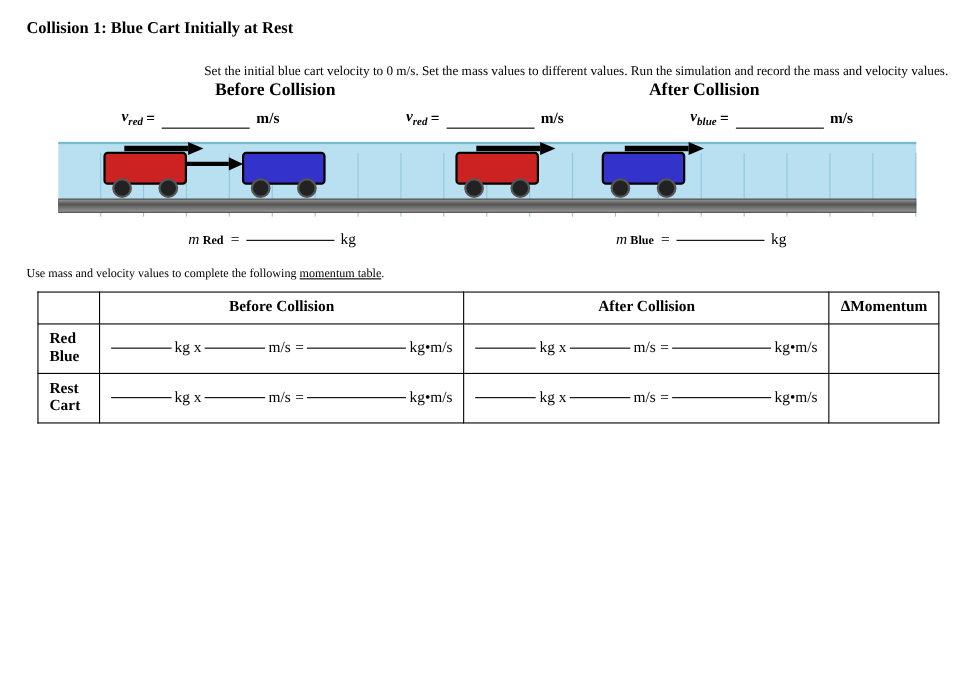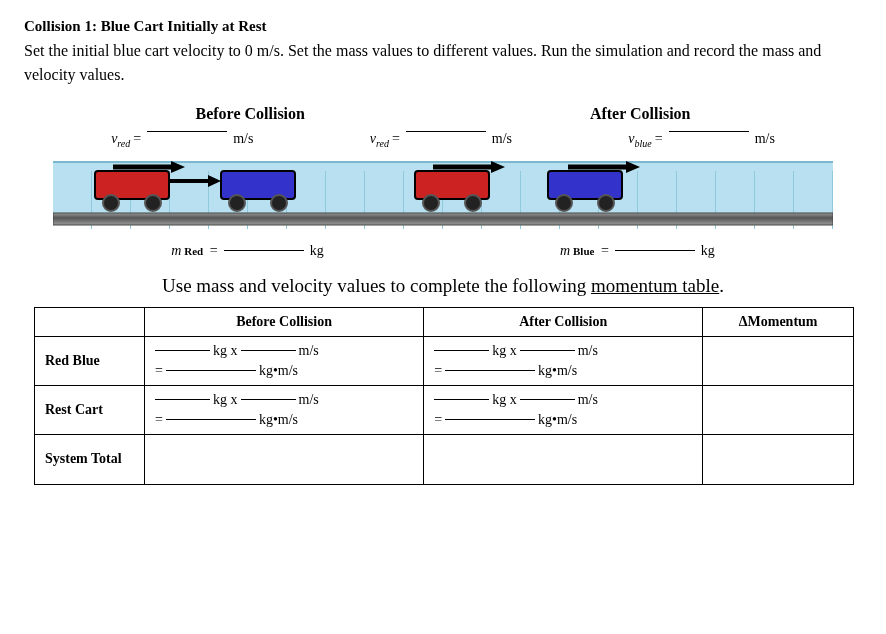--- a/index.html
+++ b/index.html
@@ -8,27 +8,27 @@
       font-family: 'Times New Roman', Times, serif;
       font-size: 15px;
       color: #000;
       padding: 18px 24px;
       width: 886px;
     }
 
     .title {
       font-weight: bold;
       font-size: 15px;
-      margin-bottom: 4px;
+      margin-bottom: 20px;
     }
 
     .description {
-      font-size: 16px;
+      font-size: 12px;
       line-height: 1.5;
-      margin-bottom: 18px;
+      text-align: right;
     }
 
     .collision-section {
       display: flex;
       flex-direction: column;
       align-items: center;
       margin-bottom: 14px;
     }
 
     .collision-headers {
@@ -48,22 +48,23 @@
       display: flex;
       width: 780px;
       justify-content: space-around;
       align-items: center;
       margin-bottom: 4px;
       font-size: 14px;
     }
 
     .velocity-item {
       display: flex;
-      align-items: flex-start;
+      align-items: flex-end;
       gap: 3px;
+      font-weight: bold;
     }
 
     .v-label {
       font-style: italic;
       font-size: 14px;
     }
 
     .blank-line {
       display: inline-block;
       border-bottom: 1px solid #000;
@@ -117,23 +118,22 @@
     }
 
     .mass-item {
       display: flex;
       align-items: center;
       gap: 3px;
     }
 
     
     .instruction {
-      font-size: 19px;
+      font-size: 11px;
       margin: 16px 0 10px 0;
-      text-align: center;
     }
 
     .instruction u { text-decoration: underline; }
 
     
     .momentum-table {
       width: 820px;
       border-collapse: collapse;
       font-size: 14px;
       margin-left: 10px;
@@ -156,21 +156,21 @@
       font-weight: bold;
       width: 110px;
     }
 
     .momentum-table td {
       text-align: left;
     }
 
     .cell-content {
       display: flex;
-      flex-direction: column;
+      flex-direction: row;
       gap: 4px;
     }
 
     .cell-line {
       display: flex;
       align-items: center;
       gap: 3px;
       white-space: nowrap;
     }
 
@@ -402,20 +402,14 @@
           <div class="cell-line">
             <span>=</span>
             <span class="tblank-long"></span>
             <span>kg•m/s</span>
           </div>
         </div>
       </td>
       <td></td>
     </tr>
 
-    <tr>
-      <td class="system-total-cell">System Total</td>
-      <td></td>
-      <td></td>
-      <td></td>
-    </tr>
   </tbody>
 </table>
 
 </body></html>

